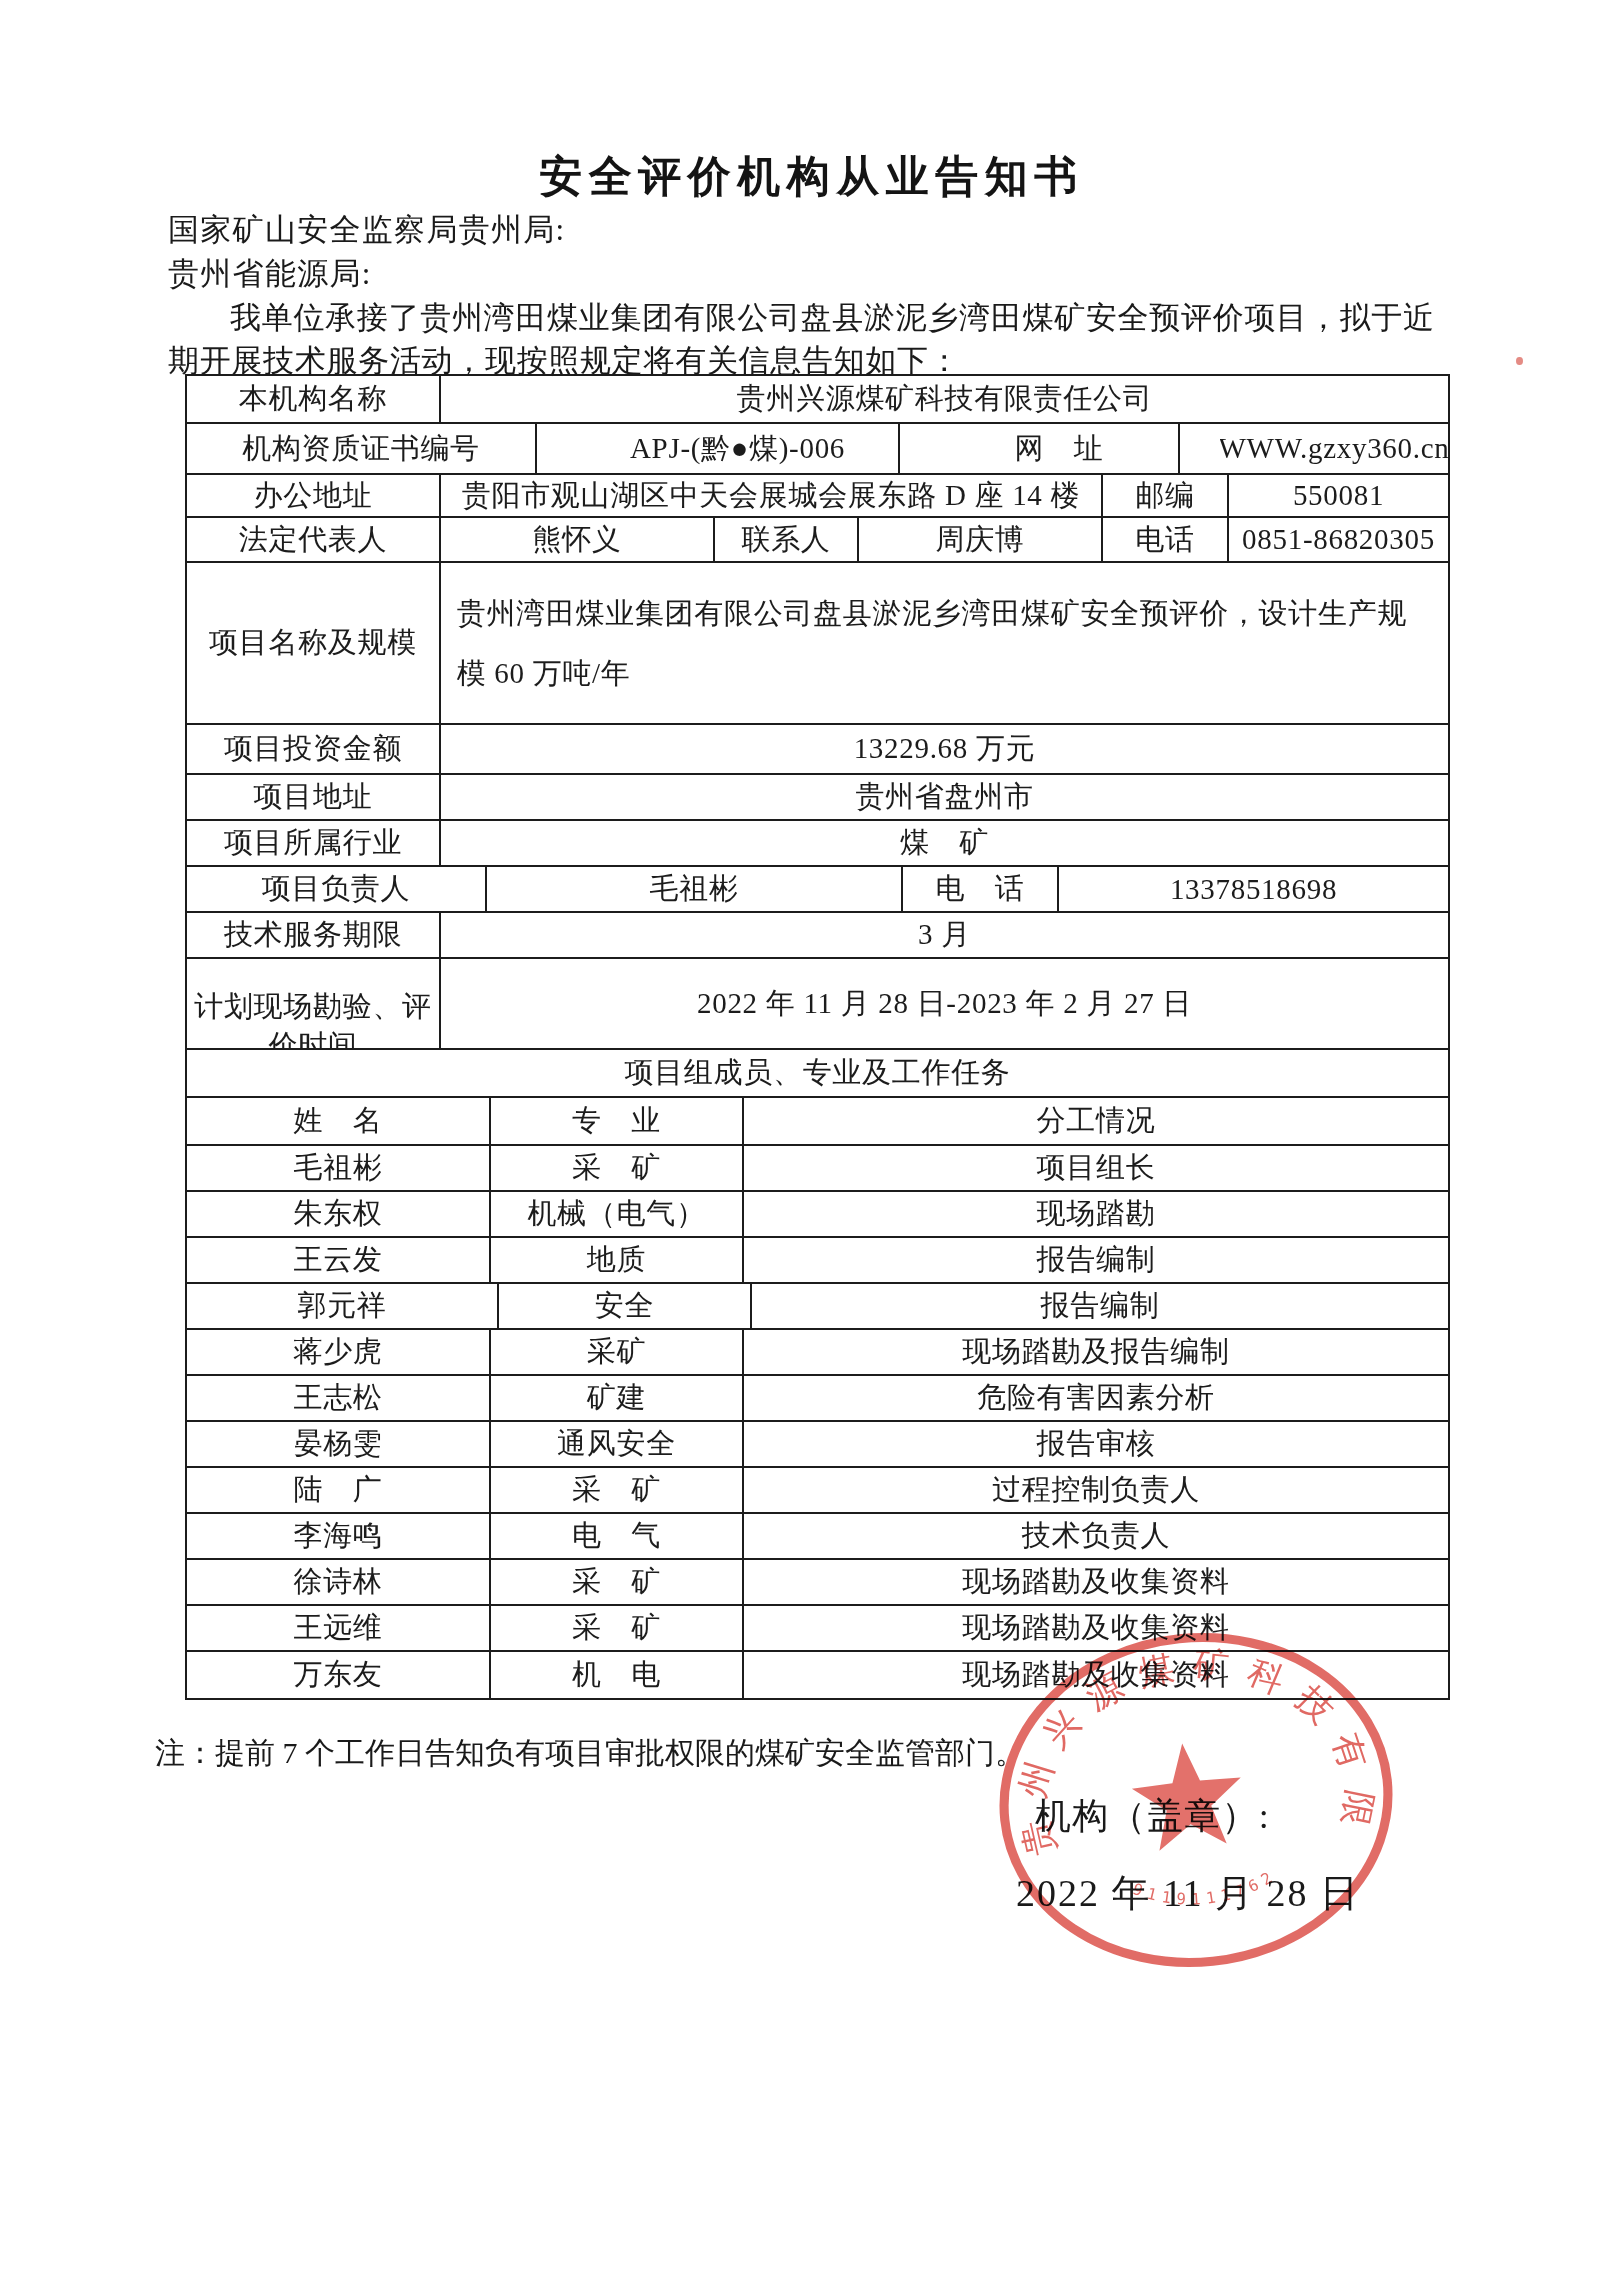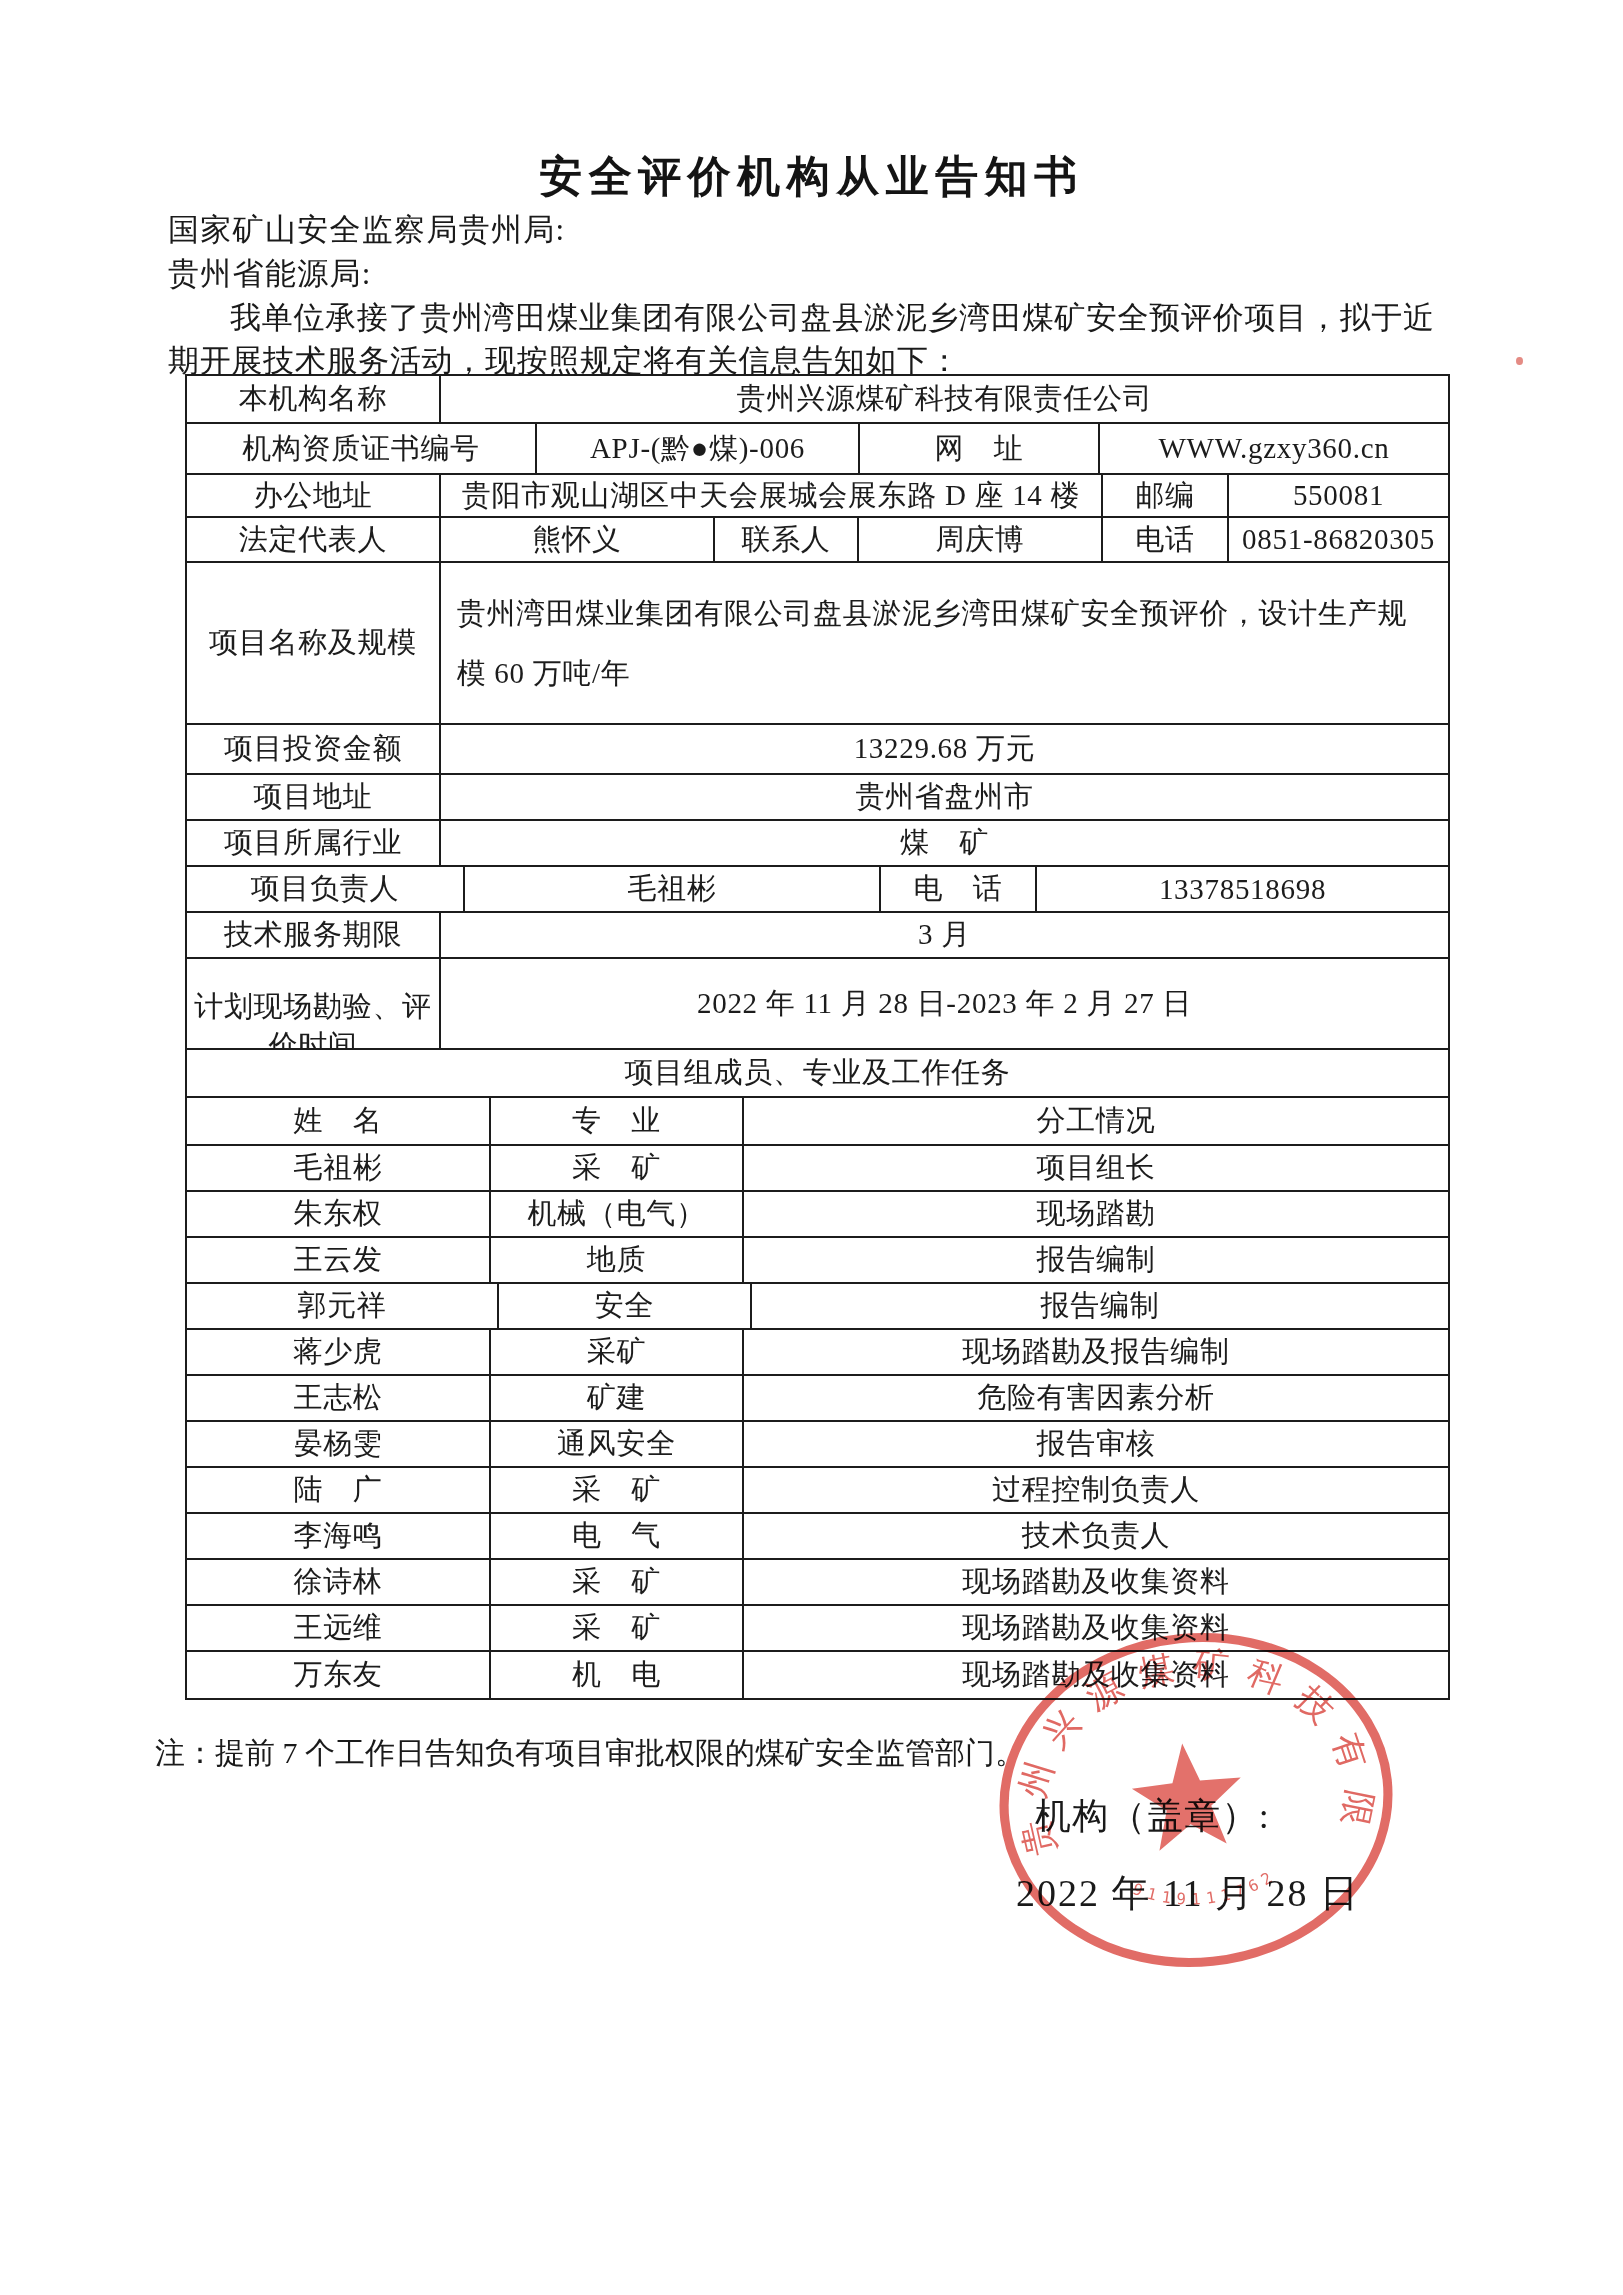--- a/index.html
+++ b/index.html
@@ -35,21 +35,21 @@
     display:flex;align-items:center;justify-content:center;
     font-size:29px;color:#1c1c1c;text-align:center;letter-spacing:0.7px;
     overflow:hidden;
   }
   .cell:last-child{border-right:none;}
   .grow{flex:1;}
   .leftcell{justify-content:flex-start;text-align:left;}
   .leftcell .wrap{display:block;width:100%;padding:0 15.7px;line-height:60px;text-align:left;}
   .wrapc{display:block;width:100%;line-height:39px;text-align:center;margin-top:44px;}
 
-  .h74{height:48px;} .h78{height:51px;} .h66{height:43px;} .h68{height:45px;}
+  .h74{height:48px;} .h78{height:51px;gap:40px;} .h66{height:43px;} .h68{height:45px;}
   .h248{height:162px;} .h76{height:50px;} .h70{height:46px;} .h71{height:46px;}
   .h139{height:91px;} .h73{height:48px;}
 
   
   .note{position:absolute;left:155px;top:1733px;font-size:30px;color:#1a1a1a;white-space:nowrap;}
   .seal-label{position:absolute;left:1035px;top:1792px;font-size:36px;color:#1a1a1a;white-space:nowrap;letter-spacing:1.3px;}
   .doc-date{position:absolute;left:1016px;top:1868px;font-size:38px;color:#1a1a1a;white-space:nowrap;letter-spacing:2px;}
 
   
   .stamp{
@@ -117,21 +117,21 @@
       <div class="cell" style="width:254px">项目地址</div>
       <div class="cell grow">贵州省盘州市</div>
     </div>
 
     <div class="trow h70">
       <div class="cell" style="width:254px">项目所属行业</div>
       <div class="cell grow">煤　矿</div>
     </div>
 
     <div class="trow h71">
-      <div class="cell" style="width:278px">项目负责人</div>
+      <div class="cell" style="width:300px">项目负责人</div>
       <div class="cell" style="width:416px">毛祖彬</div>
       <div class="cell" style="width:156px">电　话</div>
       <div class="cell grow">13378518698</div>
     </div>
 
     <div class="trow h70">
       <div class="cell" style="width:254px">技术服务期限</div>
       <div class="cell grow">3 月</div>
     </div>
 

